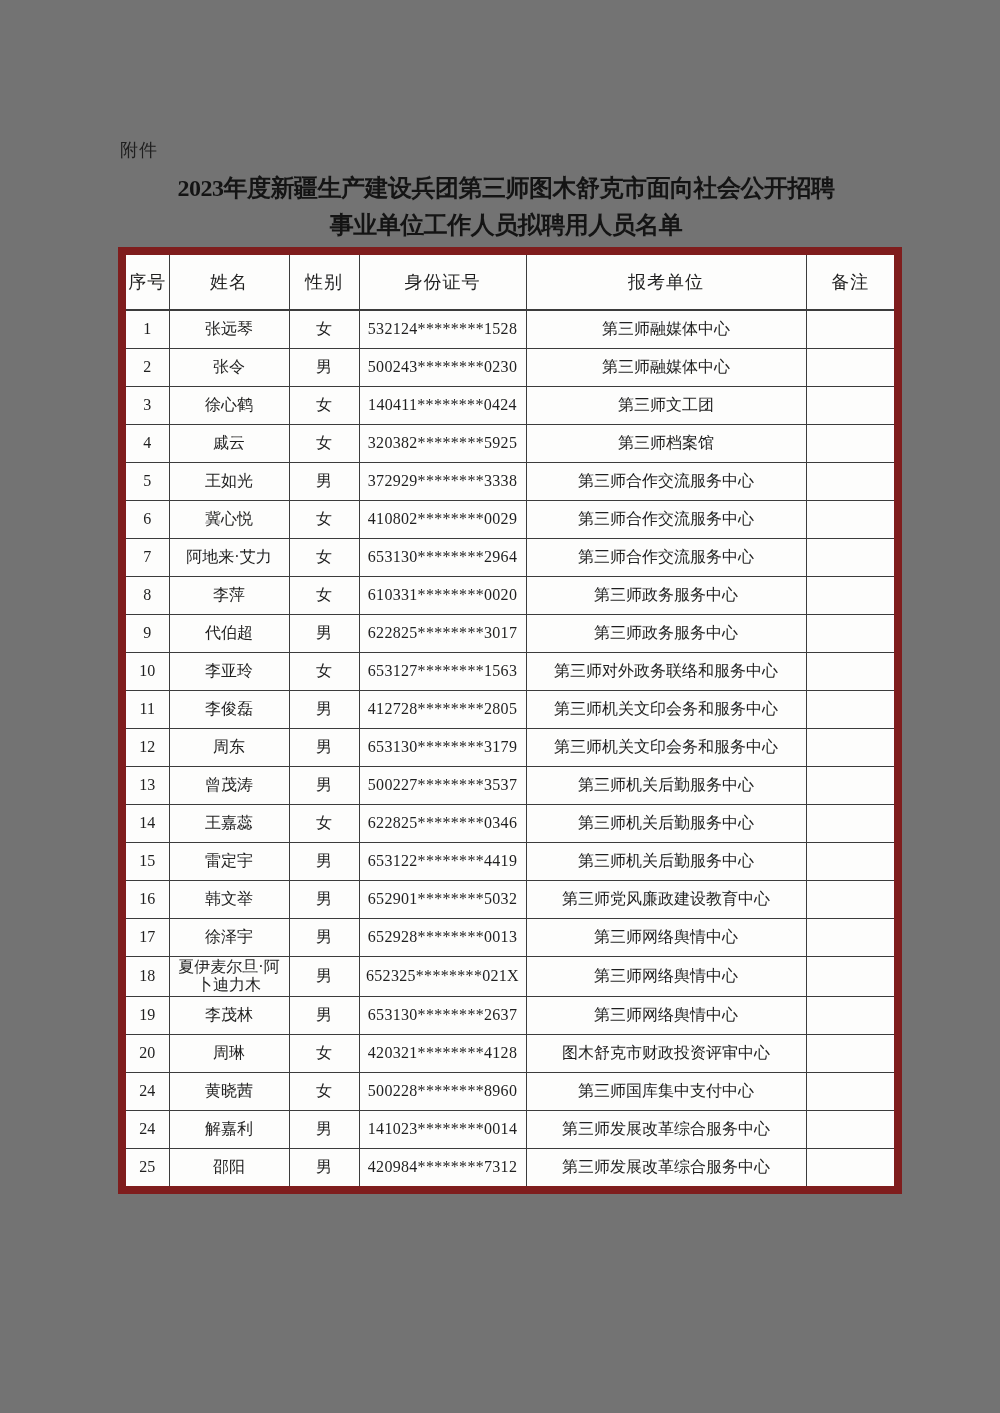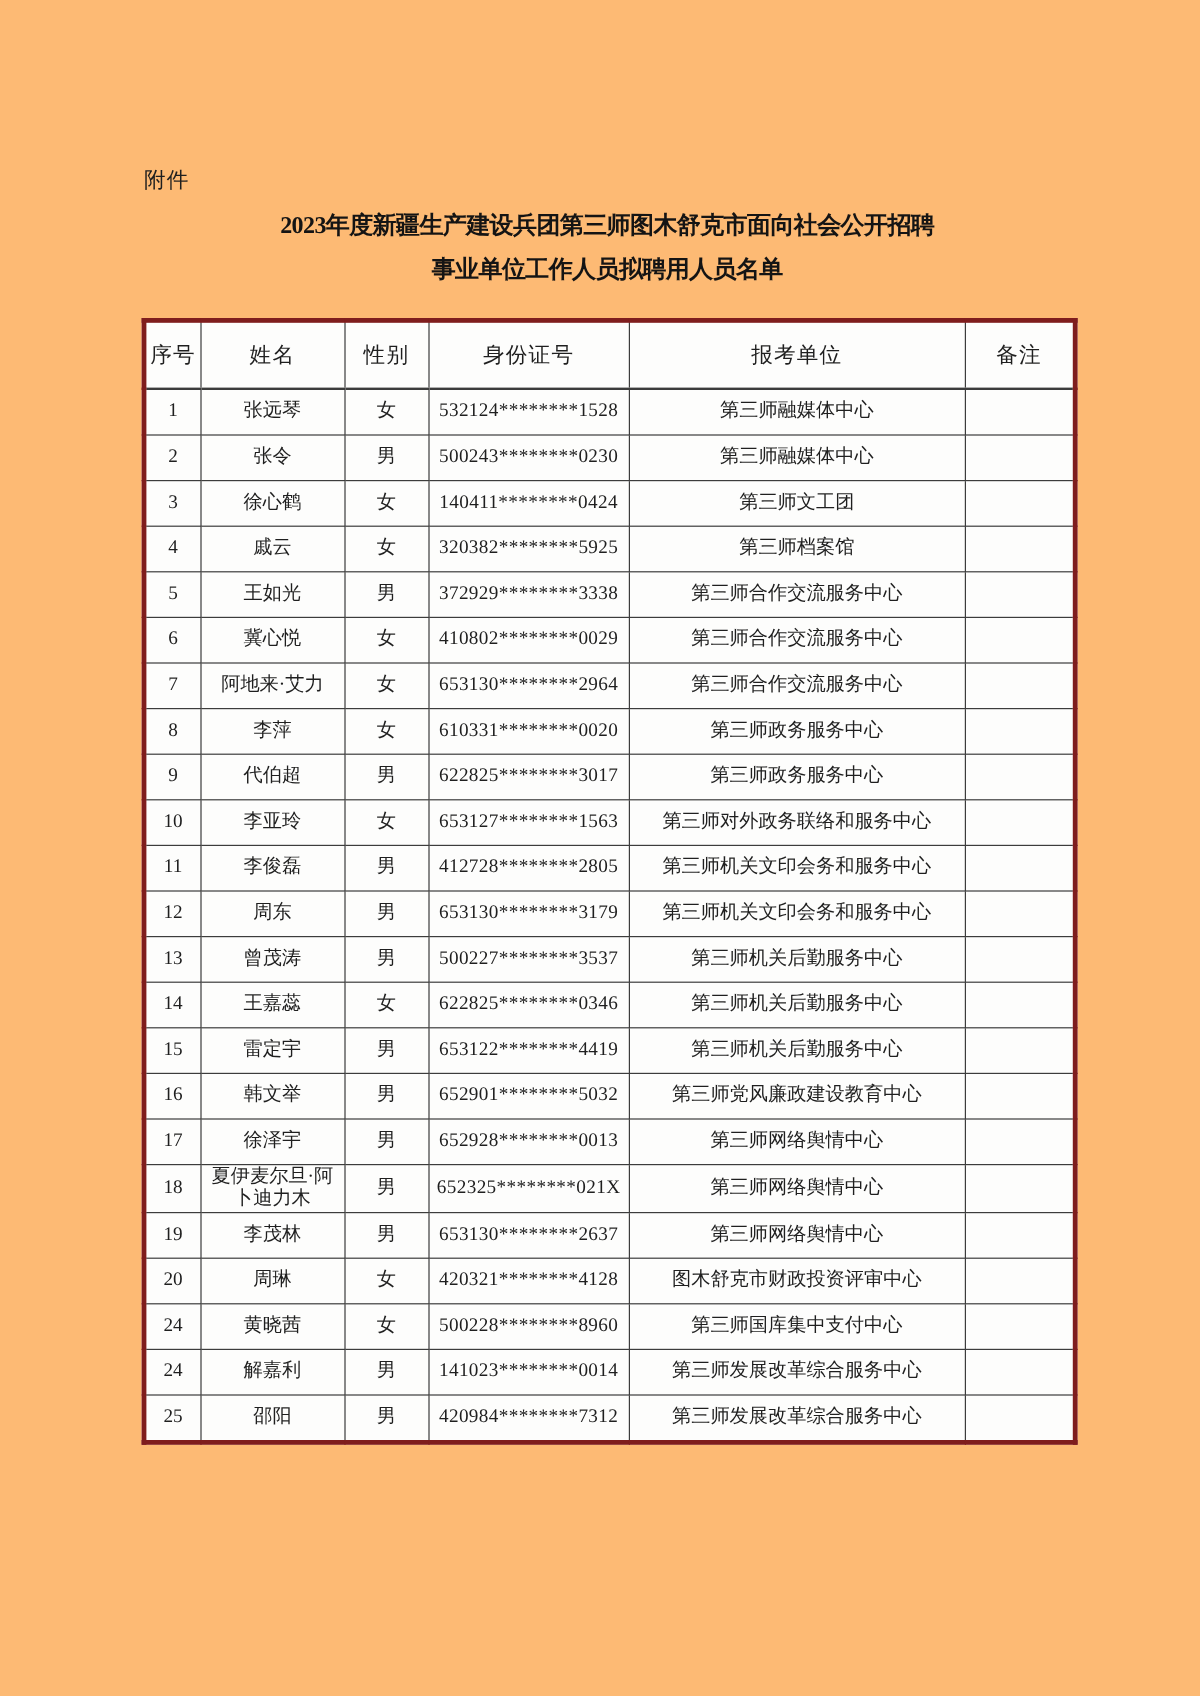--- a/index.html
+++ b/index.html
@@ -5,40 +5,40 @@
   html, body {
     margin: 0;
     padding: 0;
     background: #e8e8e8;
   }
   .page {
     position: relative;
     width: 1000px;
     height: 1413px;
     margin: 0 auto;
-    background: #fdba74;
+    background: #737373;
     font-family: "Liberation Serif", "DejaVu Serif", serif;
     color: #1f1f1f;
     overflow: hidden;
   }
   .attachment-label {
     position: absolute;
     left: 120px;
     top: 138px;
     font-size: 18px;
     letter-spacing: 1px;
   }
   .doc-title {
     position: absolute;
     left: 110px;
     top: 170px;
     width: 792px;
     margin: 0;
     text-align: center;
-    font-size: 20px;
+    font-size: 24px;
     font-weight: bold;
     line-height: 37px;
     letter-spacing: -0.5px;
     color: #141414;
   }
   .doc-title .title-line { display: block; }
   table.roster {
     position: absolute;
     left: 118px;
     top: 247px;
@@ -48,21 +48,21 @@
     background: #fdfdfc;
   }
   table.roster th,
   table.roster td {
     border: 1px solid #3c3c3c;
     text-align: center;
     vertical-align: middle;
     padding: 1px 2px;
     overflow: hidden;
   }
-  table.roster { border: 4px solid #7f1d1d; margin-top: 18px; }
+  table.roster { border: 8px solid #7f1d1d; }
   table.roster thead th {
     height: 52px;
     font-size: 18px;
     font-weight: normal;
     letter-spacing: 1px;
     border-bottom-width: 2px;
   }
   table.roster tbody td {
     height: 35px;
     font-size: 16px;

